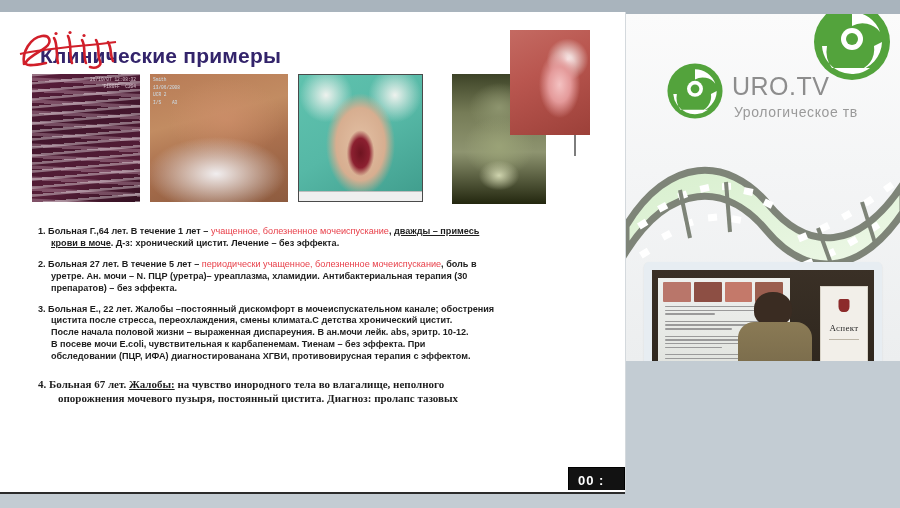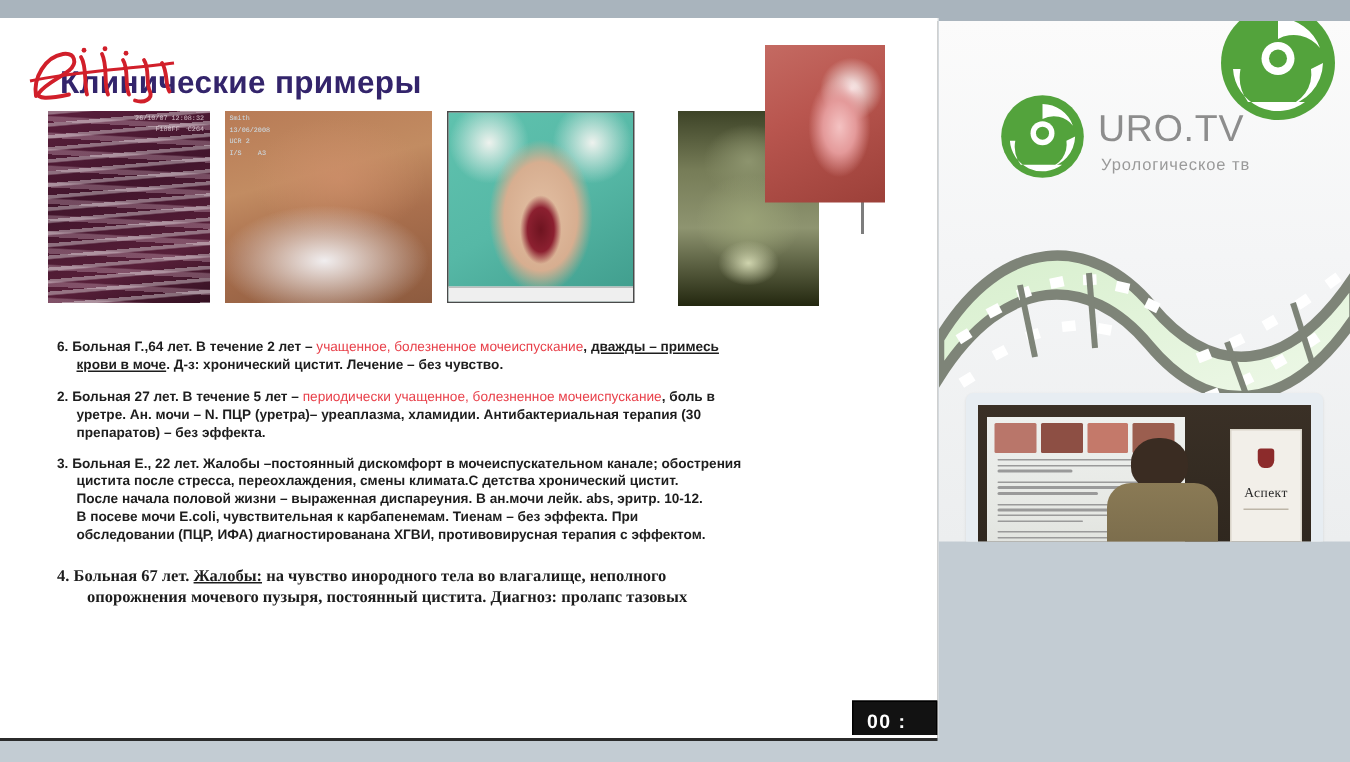--- a/index.html
+++ b/index.html
@@ -171,21 +171,21 @@
     width: 220px; height: 66px;
   }
   .brand-mark { position:absolute; left:0; top:0; }
   .brand-title {
     position:absolute; left:66px; top:10px;
     font-size:25px; color:#8d8d8d; letter-spacing:.5px;
     font-weight:400;
   }
   .brand-sub {
     position:absolute; left:68px; top:42px;
-    font-size:11px; color:#9a9a9a; letter-spacing:.6px;
+    font-size:14px; color:#9a9a9a; letter-spacing:.6px;
   }
   .corner-logo {
     position:absolute; right:8px; top:-12px; z-index:8;
   }
   .filmstrip {
     position:absolute; left:-8px; top:112px;
     width:290px; height:150px;
   }
   .video-card {
     position:absolute; left:18px; top:248px;
@@ -298,22 +298,22 @@
       <div class="img-exam">
         <div class="caption-bar"></div>
       </div>
 
       <div class="img-xray"></div>
       <div class="organ-stem"></div>
       <div class="img-organ"></div>
 
       <div class="slide-body" id="cases-root">
           <div class="case">
-            <span class="ln"><span>6. Больная Г.,64 лет. В течение 2 лет – </span><span class="red">учащенное, болезненное мочеиспускание</span><span>, </span><span class="ul">дважды – примесь</span></span>
-            <span class="ln indent"><span class="ul">крови в моче</span><span>. Д-з: хронический цистит. Лечение – без чувство.</span></span>
+            <span class="ln"><span>1. Больная Г.,64 лет. В течение 1 лет – </span><span class="red">учащенное, болезненное мочеиспускание</span><span>, </span><span class="ul">дважды – примесь</span></span>
+            <span class="ln indent"><span class="ul">крови в моче</span><span>. Д-з: хронический цистит. Лечение – без эффекта.</span></span>
           </div>
           <div class="case">
             <span class="ln"><span>2. Больная 27 лет. В течение 5 лет – </span><span class="red">периодически учащенное, болезненное мочеиспускание</span><span>, боль в</span></span>
             <span class="ln indent"><span>уретре. Ан. мочи – N. ПЦР (уретра)– уреаплазма, хламидии. Антибактериальная терапия (30</span></span>
             <span class="ln indent"><span>препаратов) – без эффекта.</span></span>
           </div>
           <div class="case">
             <span class="ln"><span>3. Больная Е., 22 лет. Жалобы –постоянный дискомфорт в мочеиспускательном канале; обострения</span></span>
             <span class="ln indent"><span>цистита после стресса, переохлаждения, смены климата.С детства хронический цистит.</span></span>
             <span class="ln indent"><span>После начала половой жизни – выраженная диспареуния.  В ан.мочи лейк. abs, эритр. 10-12.</span></span>

